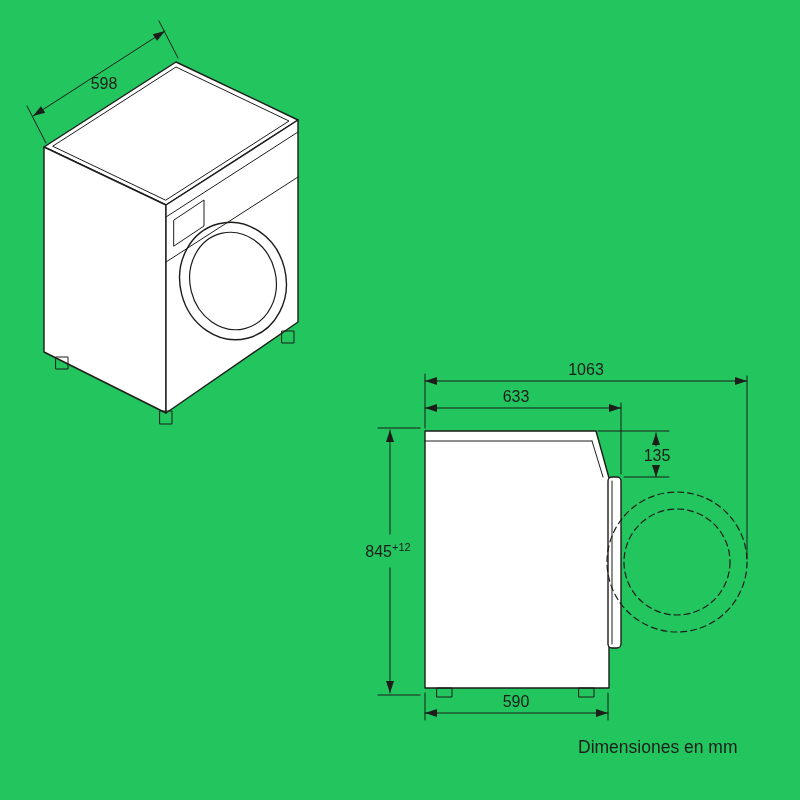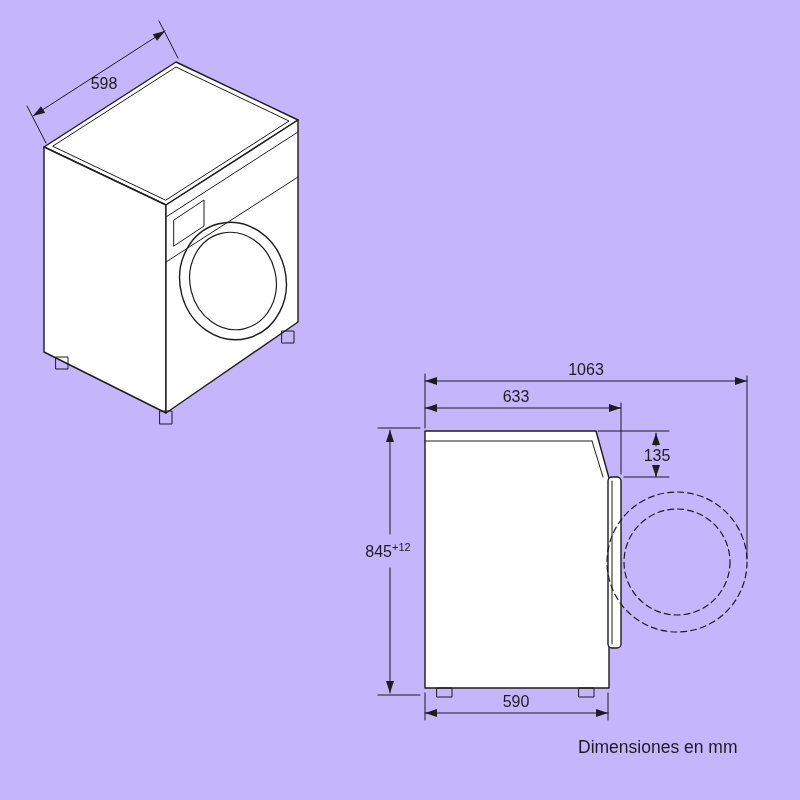--- a/index.html
+++ b/index.html
@@ -5,21 +5,21 @@
   html, body {
     margin: 0;
     padding: 0;
     background: #ffffff;
     font-family: "Liberation Sans", sans-serif;
   }
   .canvas {
     position: relative;
     width: 800px;
     height: 800px;
-    background: #c4b5fd;
+    background: #22c55e;
     overflow: hidden;
   }
   svg text {
     fill: #1d1d1b;
     font-family: "Liberation Sans", sans-serif;
     font-size: 16px;
   }
   svg .caption {
     font-size: 17.5px;
   }

